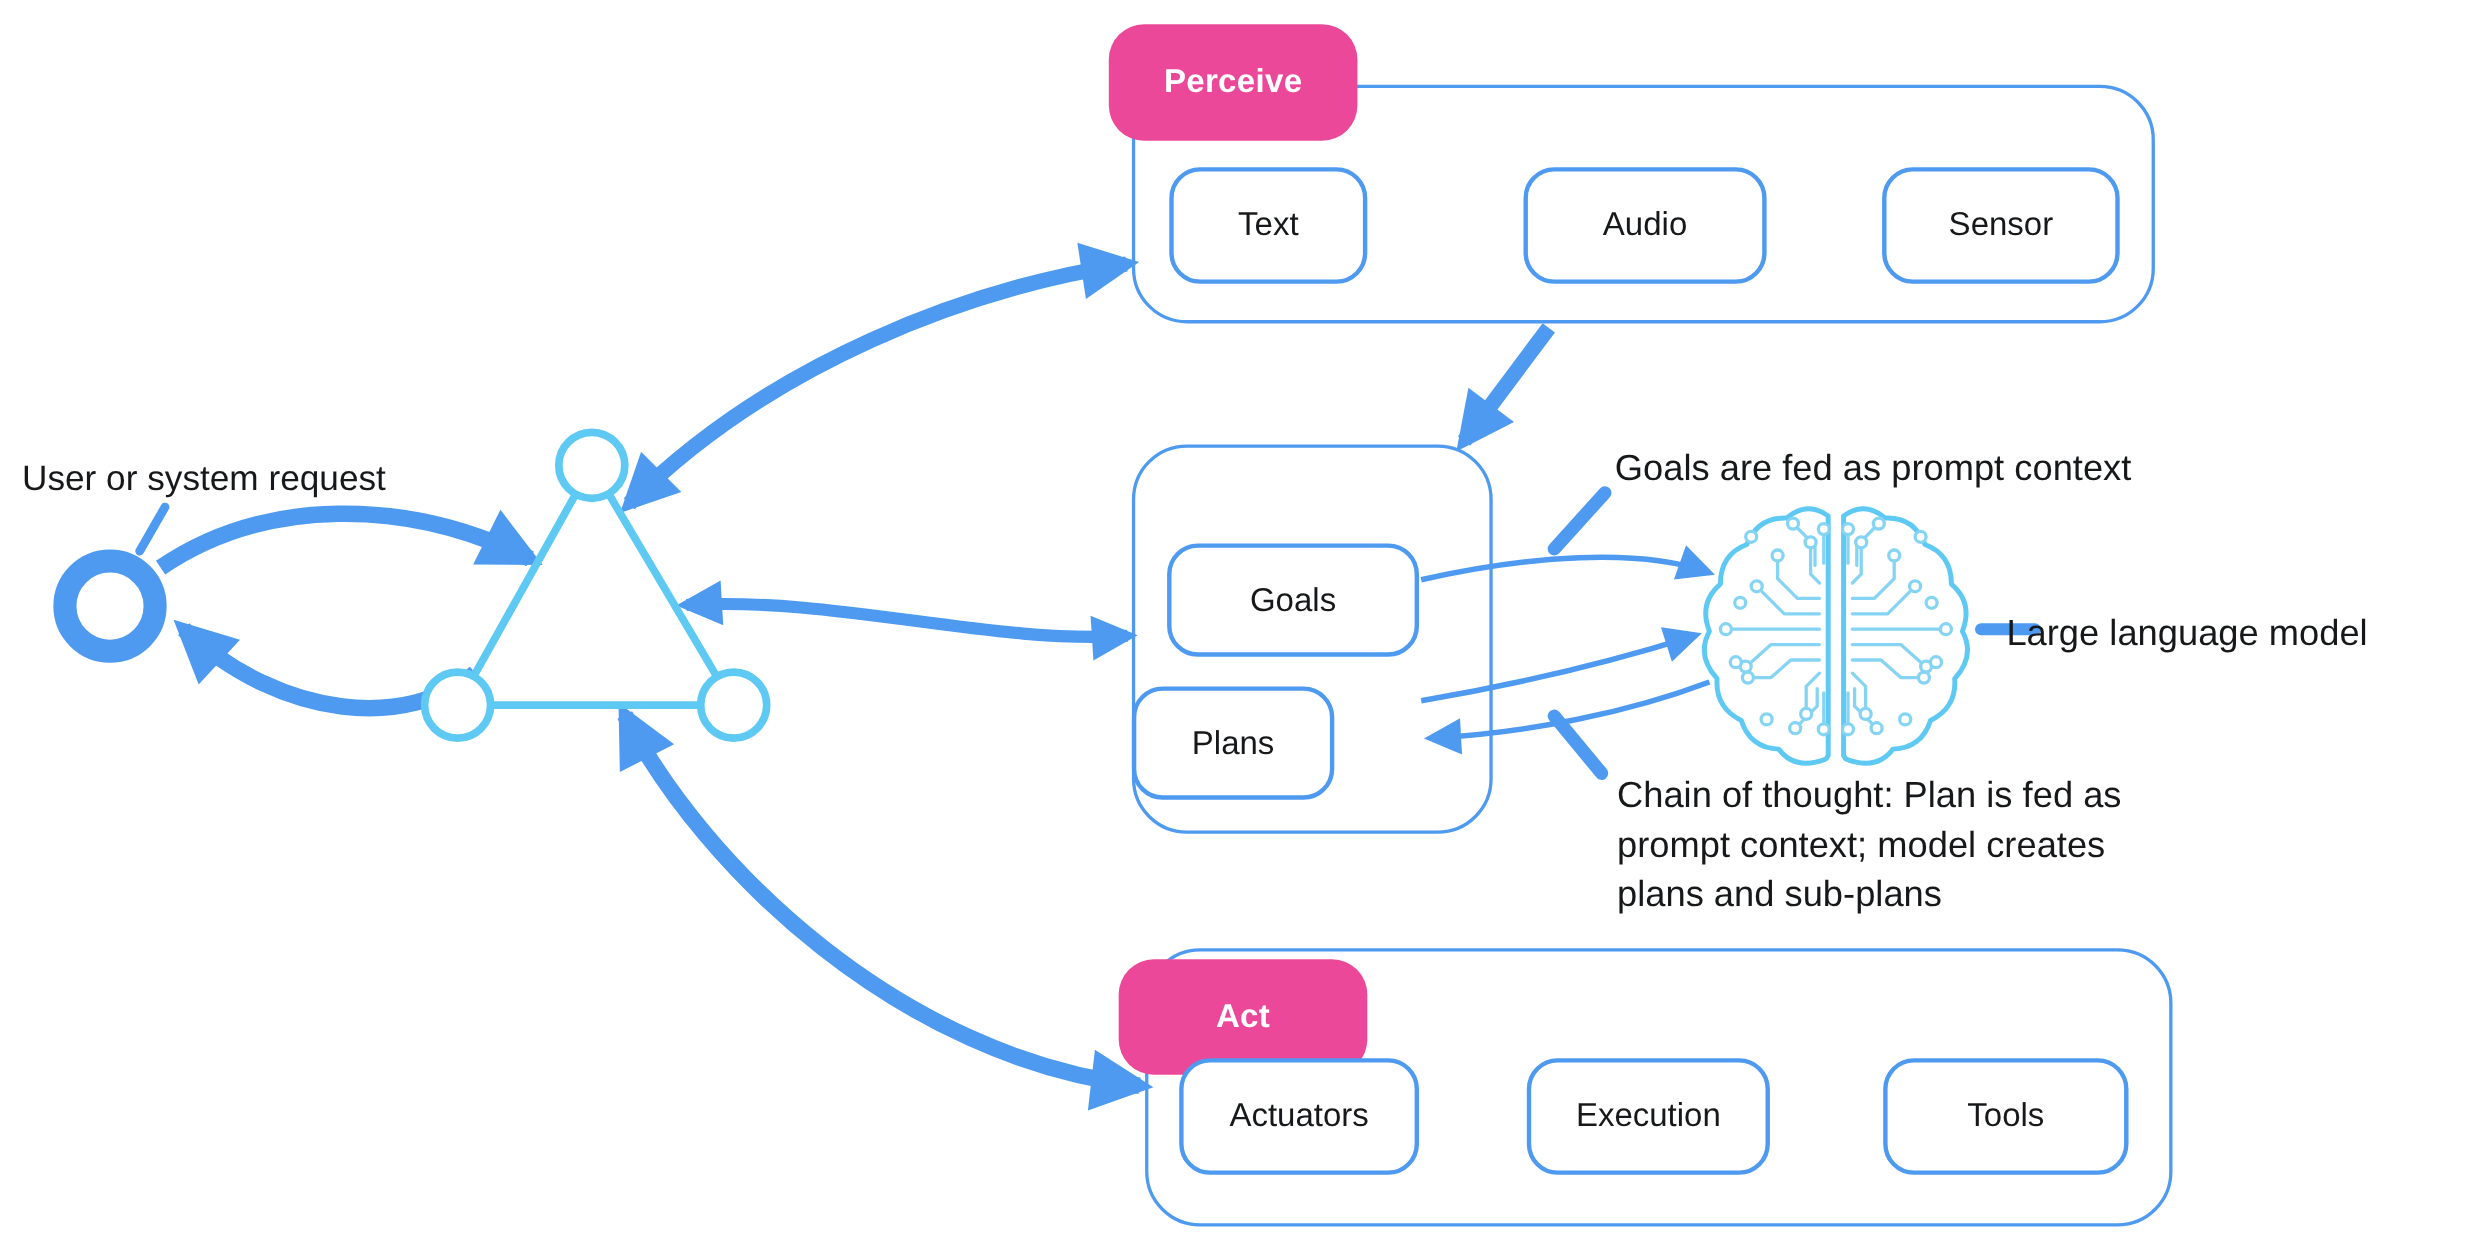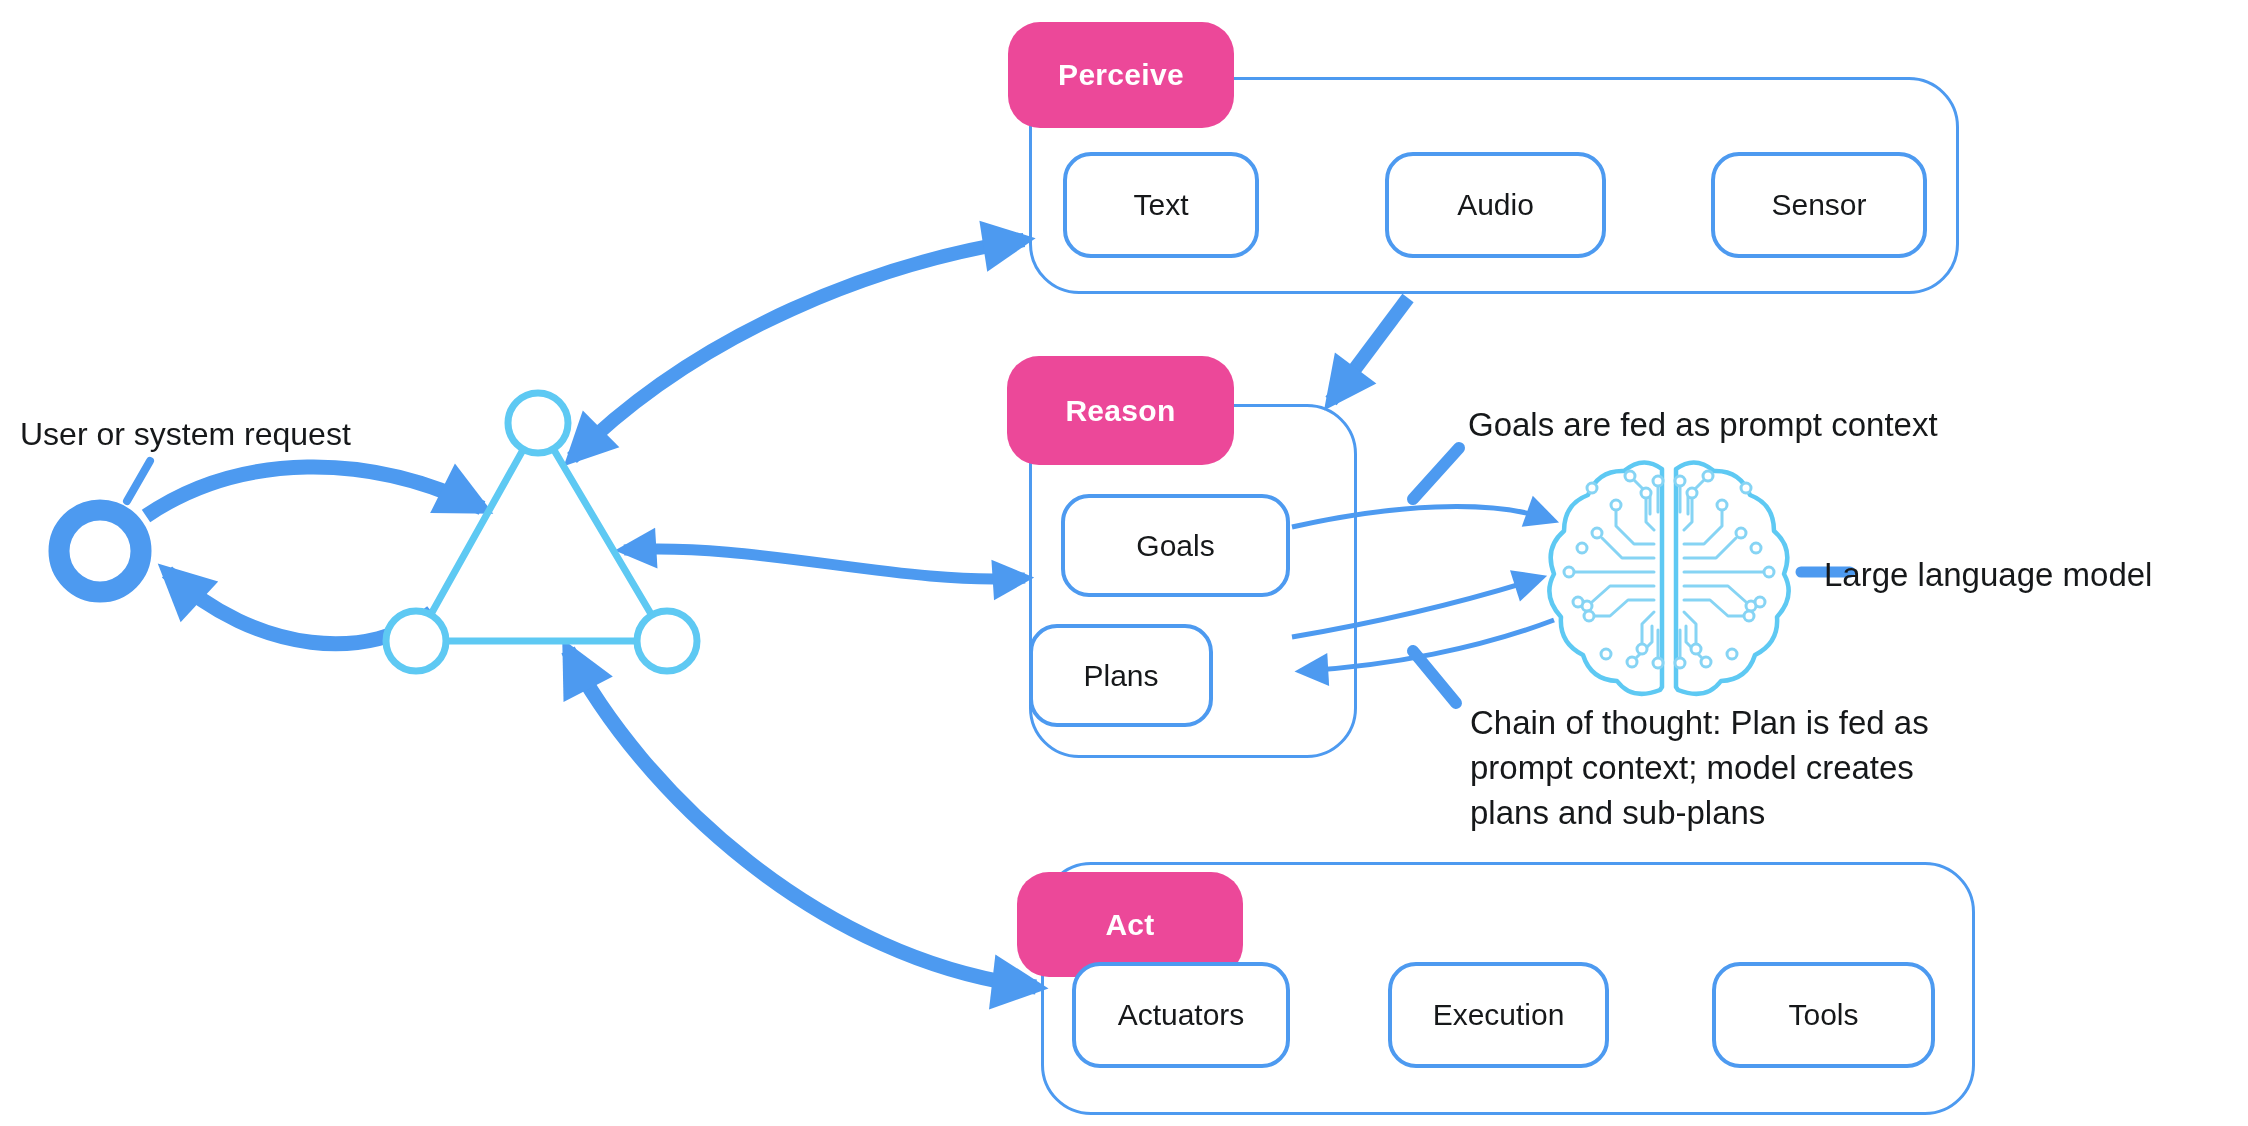--- a/index.html
+++ b/index.html
@@ -113,34 +113,31 @@
         </g>
       </g>
       <use href="#hemi" transform="translate(3338,0) scale(-1,1)"></use>
     </g>
   </svg>
 
   <div class="container" style="left:1029px; top:77px; width:930px; height:217px;"></div>
   <div class="tab" style="left:1008px; top:22px; width:226px; height:106px;">
     <span>Perceive</span>
   </div>
-  <div class="item-box" style="left:1063px; top:152px; width:196px; height:106px;">
+  <div class="item-box" style="left:1063px; top:152px; width:180px; height:106px;">
     <span>Text</span>
   </div>
   <div class="item-box" style="left:1385px; top:152px; width:221px; height:106px;">
     <span>Audio</span>
   </div>
   <div class="item-box" style="left:1711px; top:152px; width:216px; height:106px;">
     <span>Sensor</span>
   </div>
 
   <div class="container" style="left:1029px; top:404px; width:328px; height:354px;"></div>
-  <div class="tab" style="left:1007px; top:356px; width:227px; height:109px;">
-    <span>Reason</span>
-  </div>
   <div class="item-box" style="left:1061px; top:494px; width:229px; height:103px;">
     <span>Goals</span>
   </div>
   <div class="item-box" style="left:1029px; top:624px; width:184px; height:103px;">
     <span>Plans</span>
   </div>
 
   <div class="container" style="left:1041px; top:862px; width:934px; height:253px;"></div>
   <div class="tab" style="left:1017px; top:872px; width:226px; height:105px;">
     <span>Act</span>

